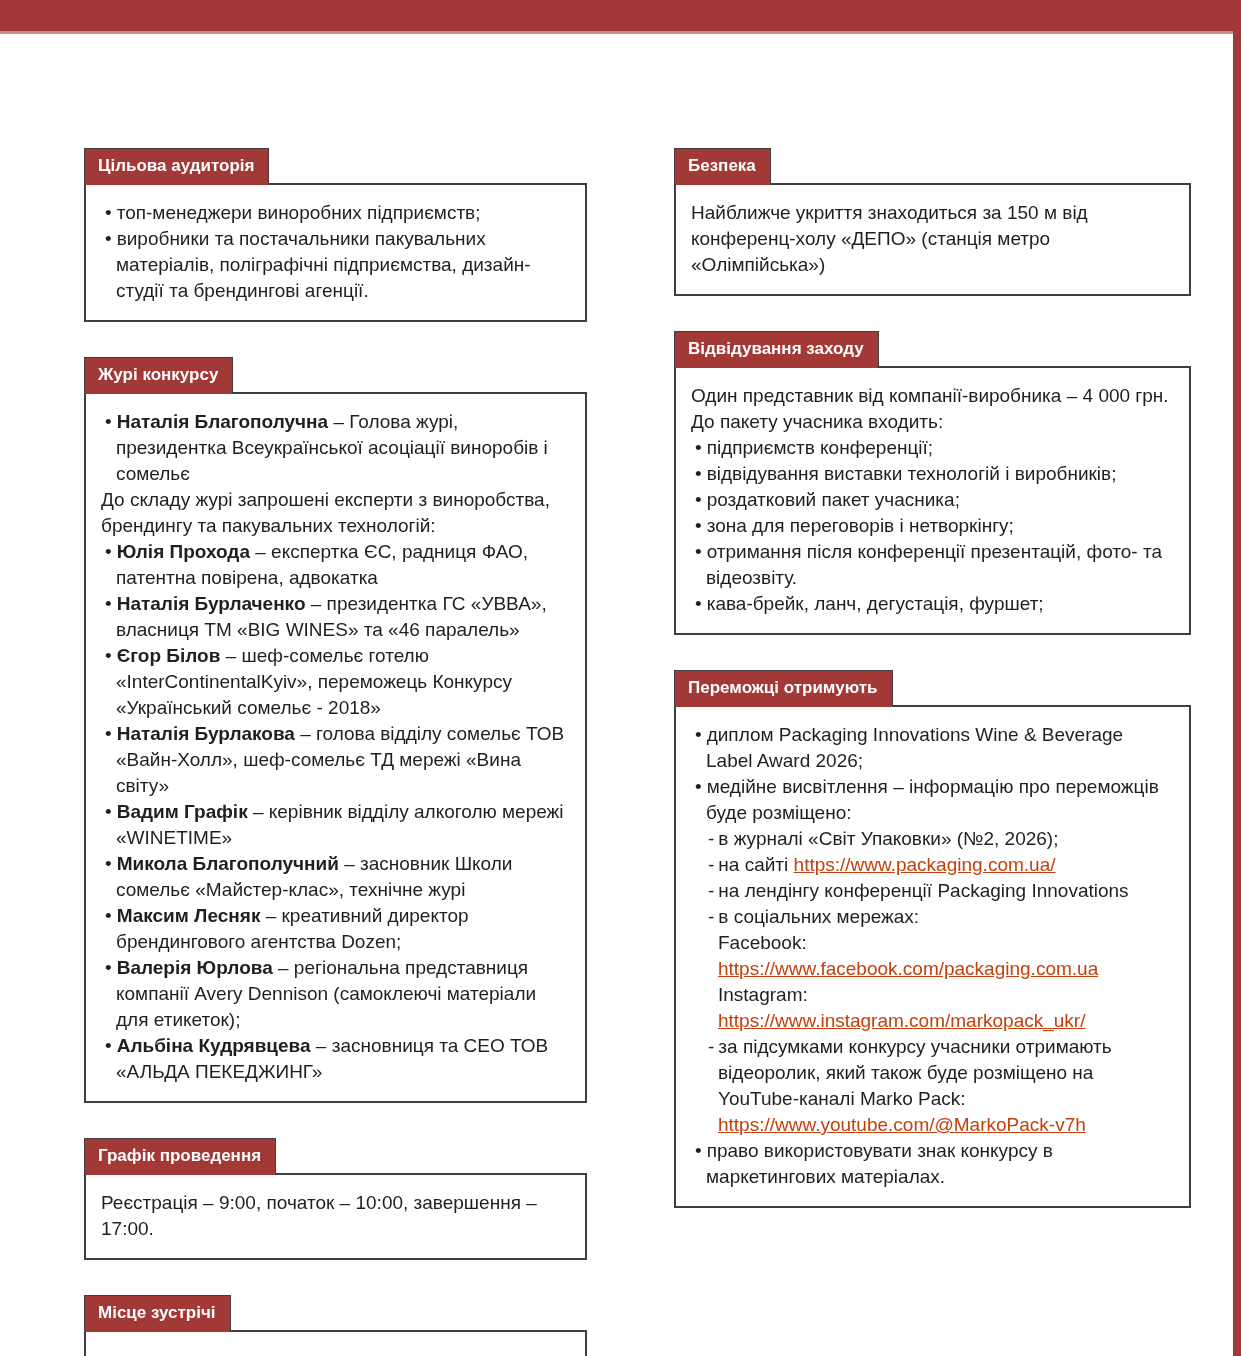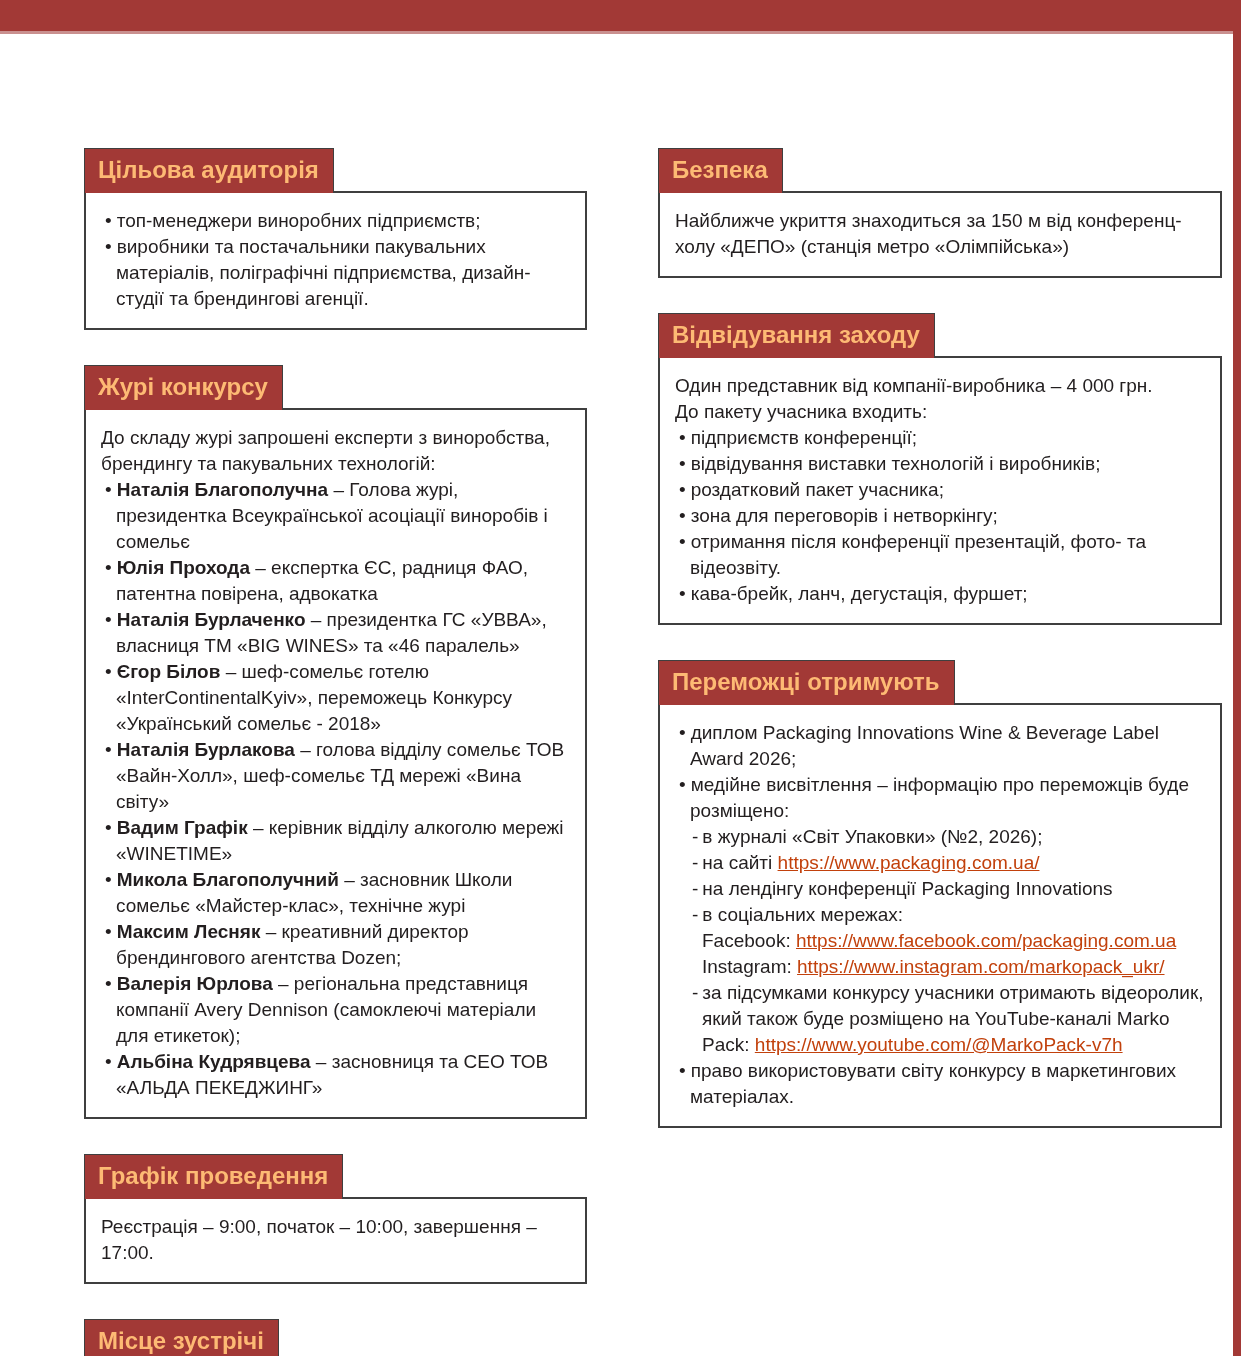--- a/index.html
+++ b/index.html
@@ -7,25 +7,25 @@
   body{
     width:1241px;height:1356px;position:relative;overflow:hidden;
     font-family:"Liberation Sans","DejaVu Sans",sans-serif;
     color:#221e1f;
   }
   .topbar{position:absolute;top:0;left:0;width:1241px;height:34px;
     background:#a23936;border-bottom:3px solid #c9908f}
   .stripe{position:absolute;top:0;right:0;width:8px;height:1356px;background:#a23936}
   .col{position:absolute;top:148px}
   .col-left{left:84px;width:503px}
-  .col-right{left:658px;width:564px}
+  .col-right{left:674px;width:517px}
   .sec + .sec{margin-top:35px}
   .tab{
     position:relative;z-index:2;display:inline-block;
-    background:#a23936;color:#fdba74;font-weight:700;font-size:24px;
+    background:#a23936;color:#ffffff;font-weight:700;font-size:17px;
     padding:7px 14px 9px 13px;border:1.5px solid #3f3f3f;border-bottom:none;
     margin-bottom:-2px;vertical-align:bottom;
   }
   .box{
     position:relative;z-index:1;background:#ffffff;
     border:2px solid #3f3f3f;
     padding:15px 16px 16px 15px;
     font-size:19px;line-height:26px;
   }
   .ln{margin:0}
@@ -43,22 +43,22 @@
 <header class="topbar"></header>
 <div class="stripe"></div>
 
 <main>
   <div class="col col-left" id="col-left">
       <section class="sec"><div class="tab"><span>Цільова аудиторія</span></div><div class="box">
           <p class="ln bullet"><span class="mk">•</span><span>топ-менеджери виноробних підприємств;</span></p>
           <p class="ln bullet"><span class="mk">•</span><span>виробники та постачальники пакувальних матеріалів, поліграфічні підприємства, дизайн-студії та брендингові агенції.</span></p>
         </div></section>
       <section class="sec"><div class="tab"><span>Журі конкурсу</span></div><div class="box">
+          <p class="ln bullet"><span class="mk">•</span><span class="b">Наталія Благополучна</span><span> – Голова журі, президентка Всеукраїнської асоціації виноробів і сомельє</span></p>
           <p class="ln text"><span>До складу журі запрошені експерти з виноробства, брендингу та пакувальних технологій:</span></p>
-          <p class="ln bullet"><span class="mk">•</span><span class="b">Наталія Благополучна</span><span> – Голова журі, президентка Всеукраїнської асоціації виноробів і сомельє</span></p>
           <p class="ln bullet"><span class="mk">•</span><span class="b">Юлія Прохода</span><span> – експертка ЄС, радниця ФАО, патентна повірена, адвокатка</span></p>
           <p class="ln bullet"><span class="mk">•</span><span class="b">Наталія Бурлаченко</span><span> – президентка ГС «УВВА», власниця ТМ «BIG WINES» та «46 паралель»</span></p>
           <p class="ln bullet"><span class="mk">•</span><span class="b">Єгор Білов</span><span> – шеф-сомельє готелю «InterContinentalKyiv», переможець Конкурсу «Український сомельє - 2018»</span></p>
           <p class="ln bullet"><span class="mk">•</span><span class="b">Наталія Бурлакова</span><span> – голова відділу сомельє ТОВ «Вайн-Холл», шеф-сомельє ТД мережі «Вина світу»</span></p>
           <p class="ln bullet"><span class="mk">•</span><span class="b">Вадим Графік</span><span> – керівник відділу алкоголю мережі «WINETIME»</span></p>
           <p class="ln bullet"><span class="mk">•</span><span class="b">Микола Благополучний</span><span> – засновник Школи сомельє «Майстер-клас», технічне журі</span></p>
           <p class="ln bullet"><span class="mk">•</span><span class="b">Максим Лесняк</span><span> – креативний директор брендингового агентства Dozen;</span></p>
           <p class="ln bullet"><span class="mk">•</span><span class="b">Валерія Юрлова</span><span> – регіональна представниця компанії Avery Dennison (самоклеючі матеріали для етикеток);</span></p>
           <p class="ln bullet"><span class="mk">•</span><span class="b">Альбіна Кудрявцева</span><span> – засновниця та CEO ТОВ «АЛЬДА ПЕКЕДЖИНГ»</span></p>
         </div></section>
@@ -84,16 +84,16 @@
       <section class="sec"><div class="tab"><span>Переможці отримують</span></div><div class="box">
           <p class="ln bullet"><span class="mk">•</span><span>диплом Packaging Innovations Wine &amp; Beverage Label Award 2026;</span></p>
           <p class="ln bullet"><span class="mk">•</span><span>медійне висвітлення – інформацію про переможців буде розміщено:</span></p>
           <p class="ln dash"><span class="mk">-</span><span>в журналі «Світ Упаковки» (№2, 2026);</span></p>
           <p class="ln dash"><span class="mk">-</span><span>на сайті </span><a class="lnk" href="#">https://www.packaging.com.ua/</a></p>
           <p class="ln dash"><span class="mk">-</span><span>на лендінгу конференції Packaging Innovations</span></p>
           <p class="ln dash"><span class="mk">-</span><span>в соціальних мережах:</span></p>
           <p class="ln sub"><span>Facebook: </span><a class="lnk" href="#">https://www.facebook.com/packaging.com.ua</a></p>
           <p class="ln sub"><span>Instagram: </span><a class="lnk" href="#">https://www.instagram.com/markopack_ukr/</a></p>
           <p class="ln dash"><span class="mk">-</span><span>за підсумками конкурсу учасники отримають відеоролик, який також буде розміщено на YouTube-каналі Marko Pack: </span><a class="lnk" href="#">https://www.youtube.com/@MarkoPack-v7h</a></p>
-          <p class="ln bullet"><span class="mk">•</span><span>право використовувати світу конкурсу в маркетингових матеріалах.</span></p>
+          <p class="ln bullet"><span class="mk">•</span><span>право використовувати знак конкурсу в маркетингових матеріалах.</span></p>
         </div></section>
     </div>
 </main>
 
 </body></html>

